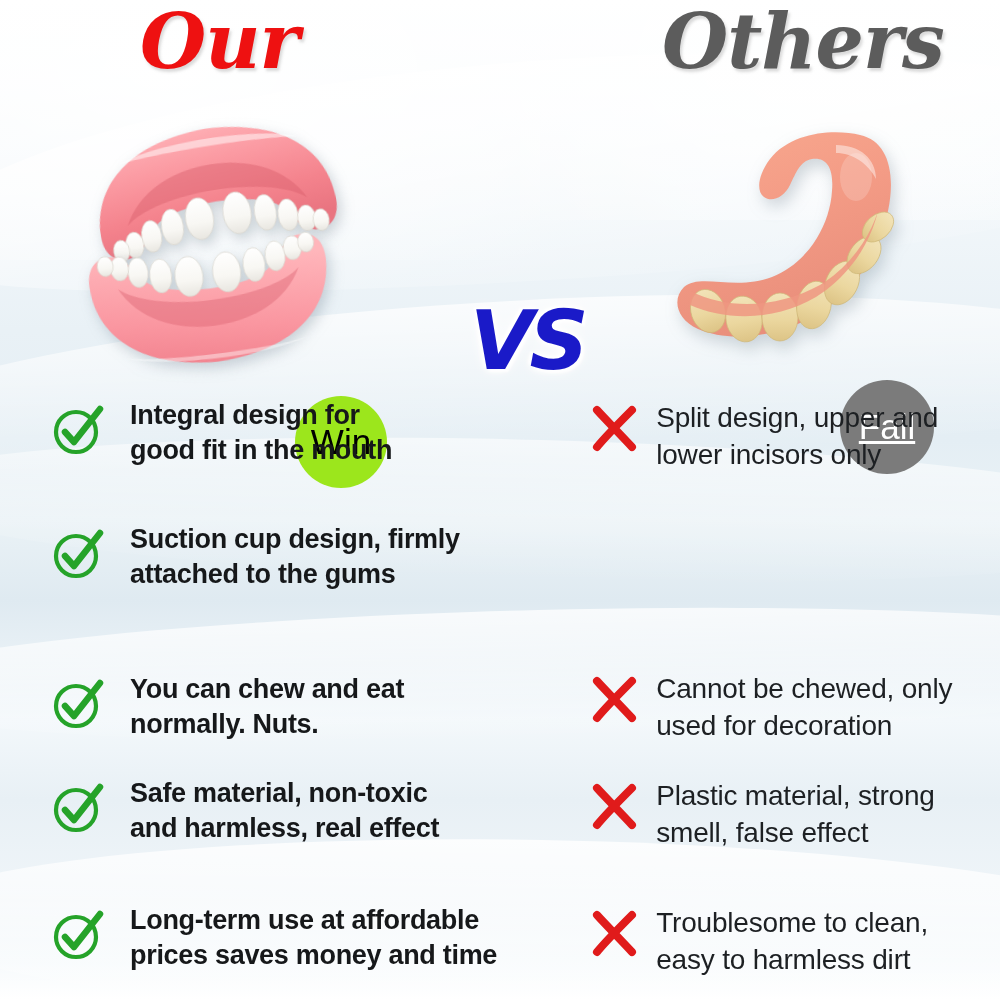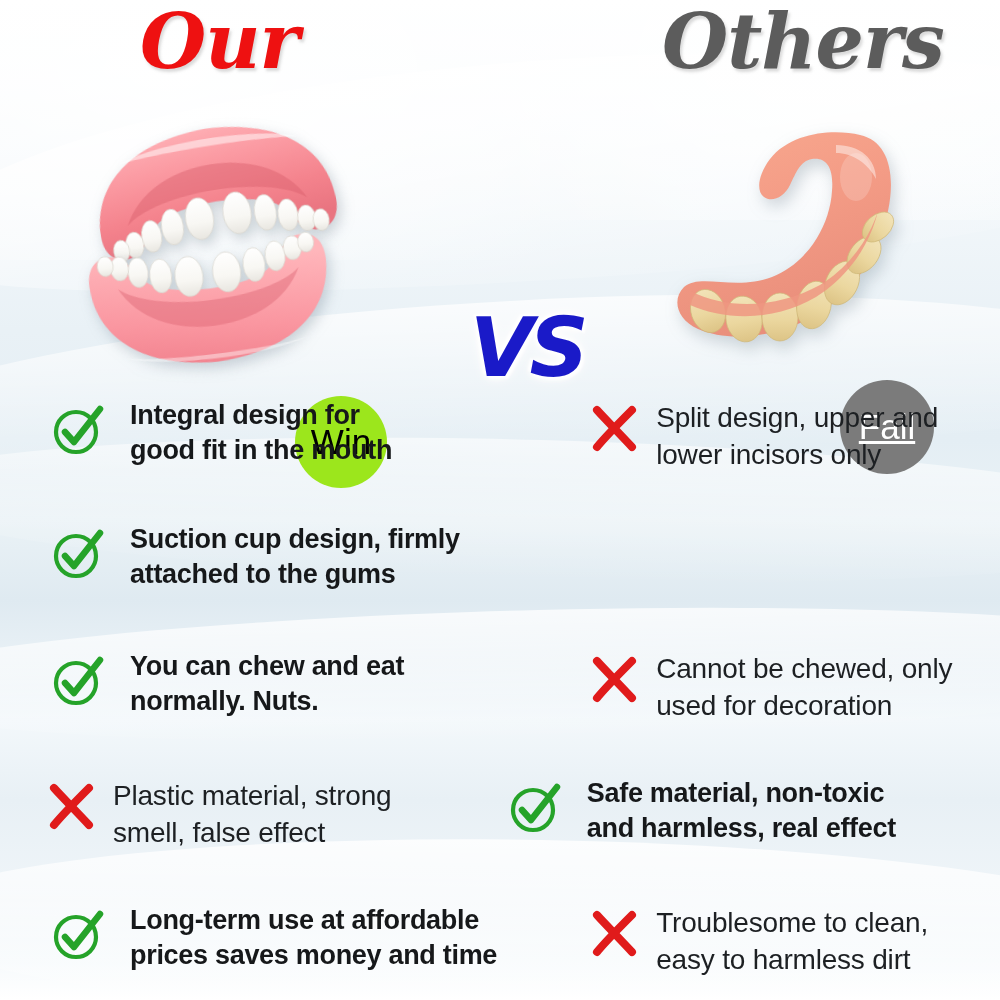--- a/index.html
+++ b/index.html
@@ -152,21 +152,20 @@
     font-family: "DejaVu Sans", sans-serif;
     font-weight: bold;
     font-style: italic;
     font-size: 82px;
     line-height: 100px;
     color: #1a1ac8;
     letter-spacing: -4px;
     text-shadow:
       0 0 10px #ffffff, 0 0 10px #ffffff, 0 0 16px #ffffff,
       3px 3px 2px rgba(255,255,255,0.95), -3px -2px 2px rgba(255,255,255,0.95);
-    margin-top: 7px;
   }
 
   
   .badge {
     position: absolute;
     border-radius: 50%;
     display: flex;
     align-items: center;
     justify-content: center;
     font-size: 35px;
@@ -403,21 +402,21 @@
           <svg width="56" height="56" viewBox="0 0 56 56">
             <circle cx="26" cy="30" r="20" fill="none" stroke="#25a329" stroke-width="4.2"></circle>
             <path d="M15,30 L24,40 L50,7" fill="none" stroke="#25a329" stroke-width="6.5" stroke-linecap="round" stroke-linejoin="round"></path>
           </svg>
         </span>
         <span class="ftext ftext-left">Suction cup design, firmly
 attached to the gums</span>
       </div>
     </div>
 
-    <div class="frow" style="top:251px;">
+    <div class="frow" style="top:251px;align-items:center;">
       <div class="fcol fcol-left">
         <span class="mark-slot">
           <svg width="56" height="56" viewBox="0 0 56 56">
             <circle cx="26" cy="30" r="20" fill="none" stroke="#25a329" stroke-width="4.2"></circle>
             <path d="M15,30 L24,40 L50,7" fill="none" stroke="#25a329" stroke-width="6.5" stroke-linecap="round" stroke-linejoin="round"></path>
           </svg>
         </span>
         <span class="ftext ftext-left">You can chew and eat
 normally. Nuts.</span>
       </div>
@@ -427,50 +426,50 @@
             <path d="M9,8 C18,18 34,34 44,45" stroke="#e01b1b" stroke-width="8" stroke-linecap="round" fill="none"></path>
             <path d="M44,8 C34,18 18,34 9,45" stroke="#e01b1b" stroke-width="8" stroke-linecap="round" fill="none"></path>
           </svg>
         </span>
         <span class="ftext ftext-right">Cannot be chewed, only
 used for decoration</span>
       </div>
     </div>
 
     <div class="frow" style="top:378px;">
+      <div class="fcol fcol-left">
+        <span class="mark-slot">
+          <svg width="56" height="56" viewBox="0 0 56 56">
+            <circle cx="26" cy="30" r="20" fill="none" stroke="#25a329" stroke-width="4.2"></circle>
+            <path d="M15,30 L24,40 L50,7" fill="none" stroke="#25a329" stroke-width="6.5" stroke-linecap="round" stroke-linejoin="round"></path>
+          </svg>
+        </span>
+        <span class="ftext ftext-left">Safe material, non-toxic
+and harmless, real effect</span>
+      </div>
       <div class="fcol fcol-right">
         <span class="mark-slot">
           <svg width="52" height="52" viewBox="0 0 52 52">
             <path d="M9,8 C18,18 34,34 44,45" stroke="#e01b1b" stroke-width="8" stroke-linecap="round" fill="none"></path>
             <path d="M44,8 C34,18 18,34 9,45" stroke="#e01b1b" stroke-width="8" stroke-linecap="round" fill="none"></path>
           </svg>
         </span>
         <span class="ftext ftext-right">Plastic material, strong
 smell, false effect</span>
       </div>
+    </div>
+
+    <div class="frow" style="top:505px;">
       <div class="fcol fcol-left">
         <span class="mark-slot">
           <svg width="56" height="56" viewBox="0 0 56 56">
             <circle cx="26" cy="30" r="20" fill="none" stroke="#25a329" stroke-width="4.2"></circle>
             <path d="M15,30 L24,40 L50,7" fill="none" stroke="#25a329" stroke-width="6.5" stroke-linecap="round" stroke-linejoin="round"></path>
           </svg>
         </span>
-        <span class="ftext ftext-left">Safe material, non-toxic
-and harmless, real effect</span>
-      </div>
-    </div>
-
-    <div class="frow" style="top:505px;">
-      <div class="fcol fcol-left">
-        <span class="mark-slot">
-          <svg width="56" height="56" viewBox="0 0 56 56">
-            <circle cx="26" cy="30" r="20" fill="none" stroke="#25a329" stroke-width="4.2"></circle>
-            <path d="M15,30 L24,40 L50,7" fill="none" stroke="#25a329" stroke-width="6.5" stroke-linecap="round" stroke-linejoin="round"></path>
-          </svg>
-        </span>
         <span class="ftext ftext-left">Long-term use at affordable
 prices saves money and time</span>
       </div>
       <div class="fcol fcol-right">
         <span class="mark-slot">
           <svg width="52" height="52" viewBox="0 0 52 52">
             <path d="M9,8 C18,18 34,34 44,45" stroke="#e01b1b" stroke-width="8" stroke-linecap="round" fill="none"></path>
             <path d="M44,8 C34,18 18,34 9,45" stroke="#e01b1b" stroke-width="8" stroke-linecap="round" fill="none"></path>
           </svg>
         </span>

